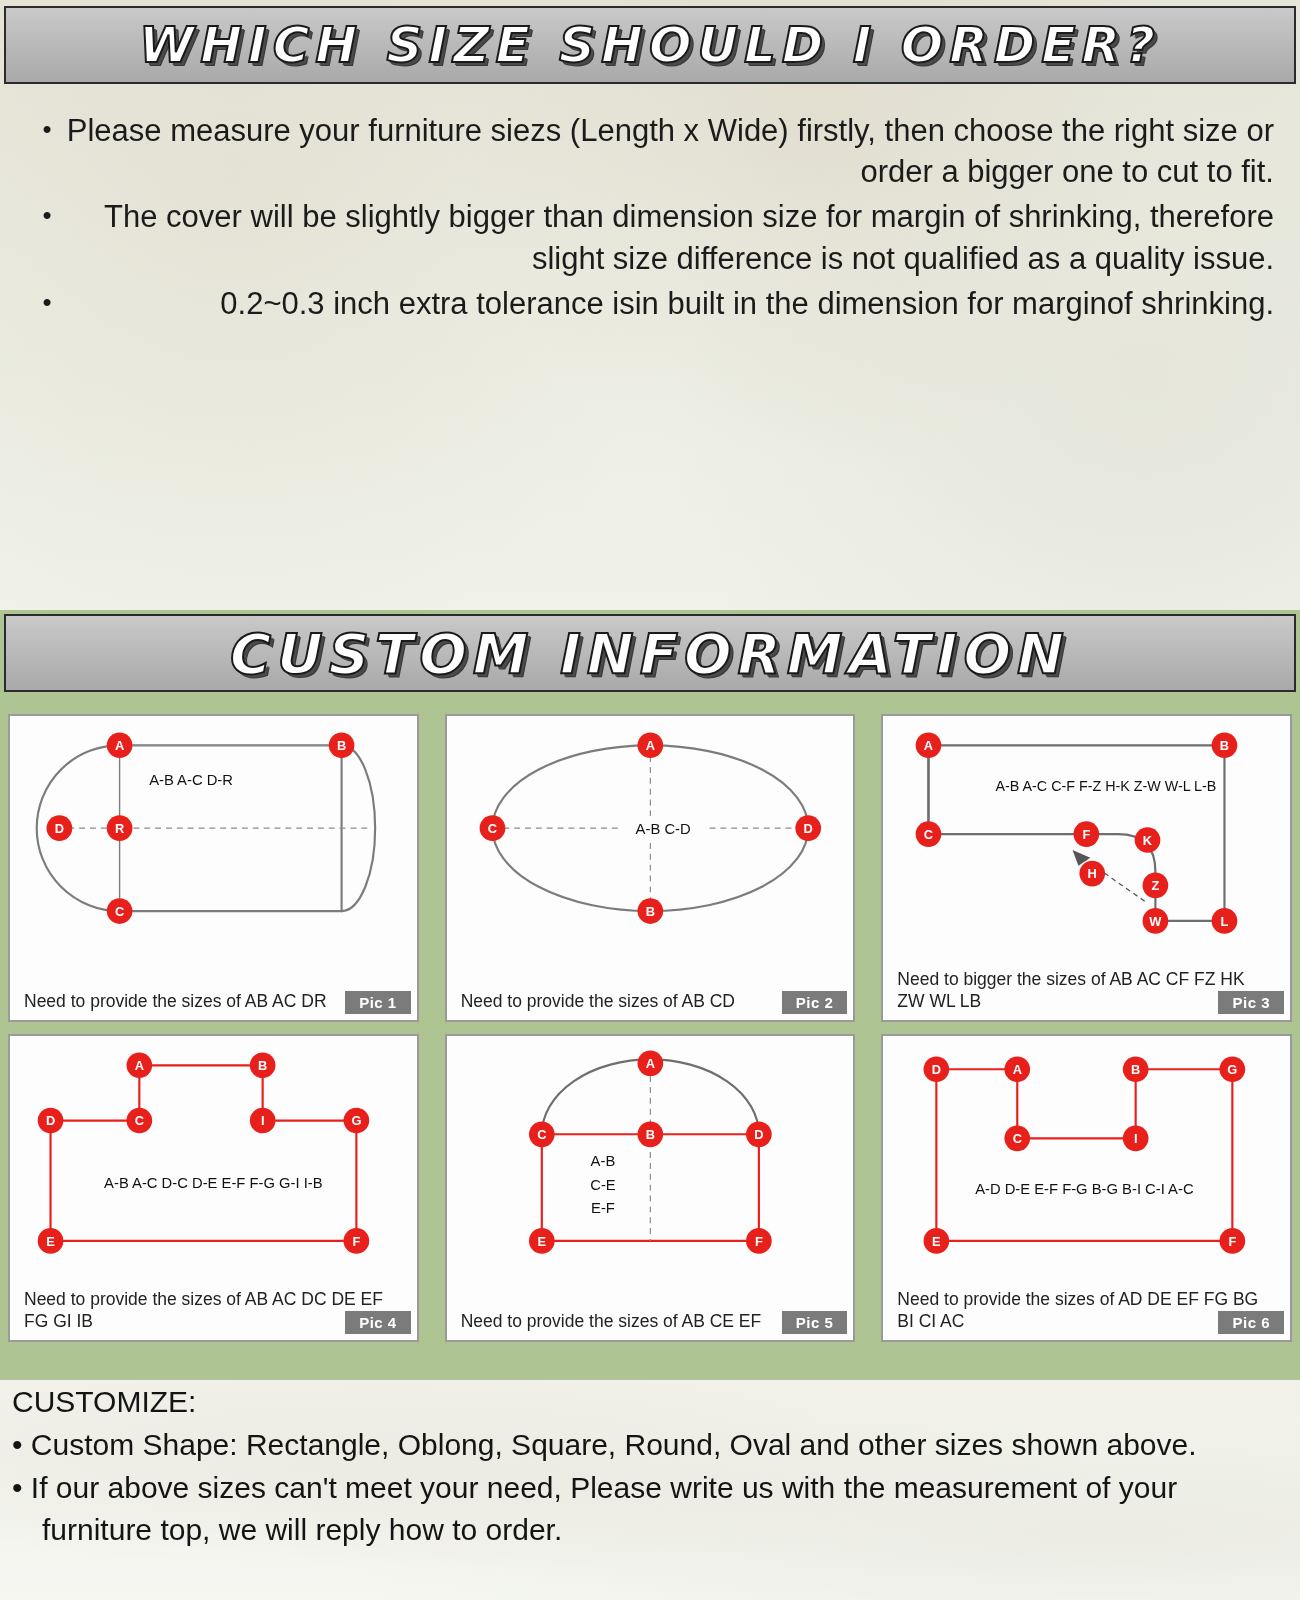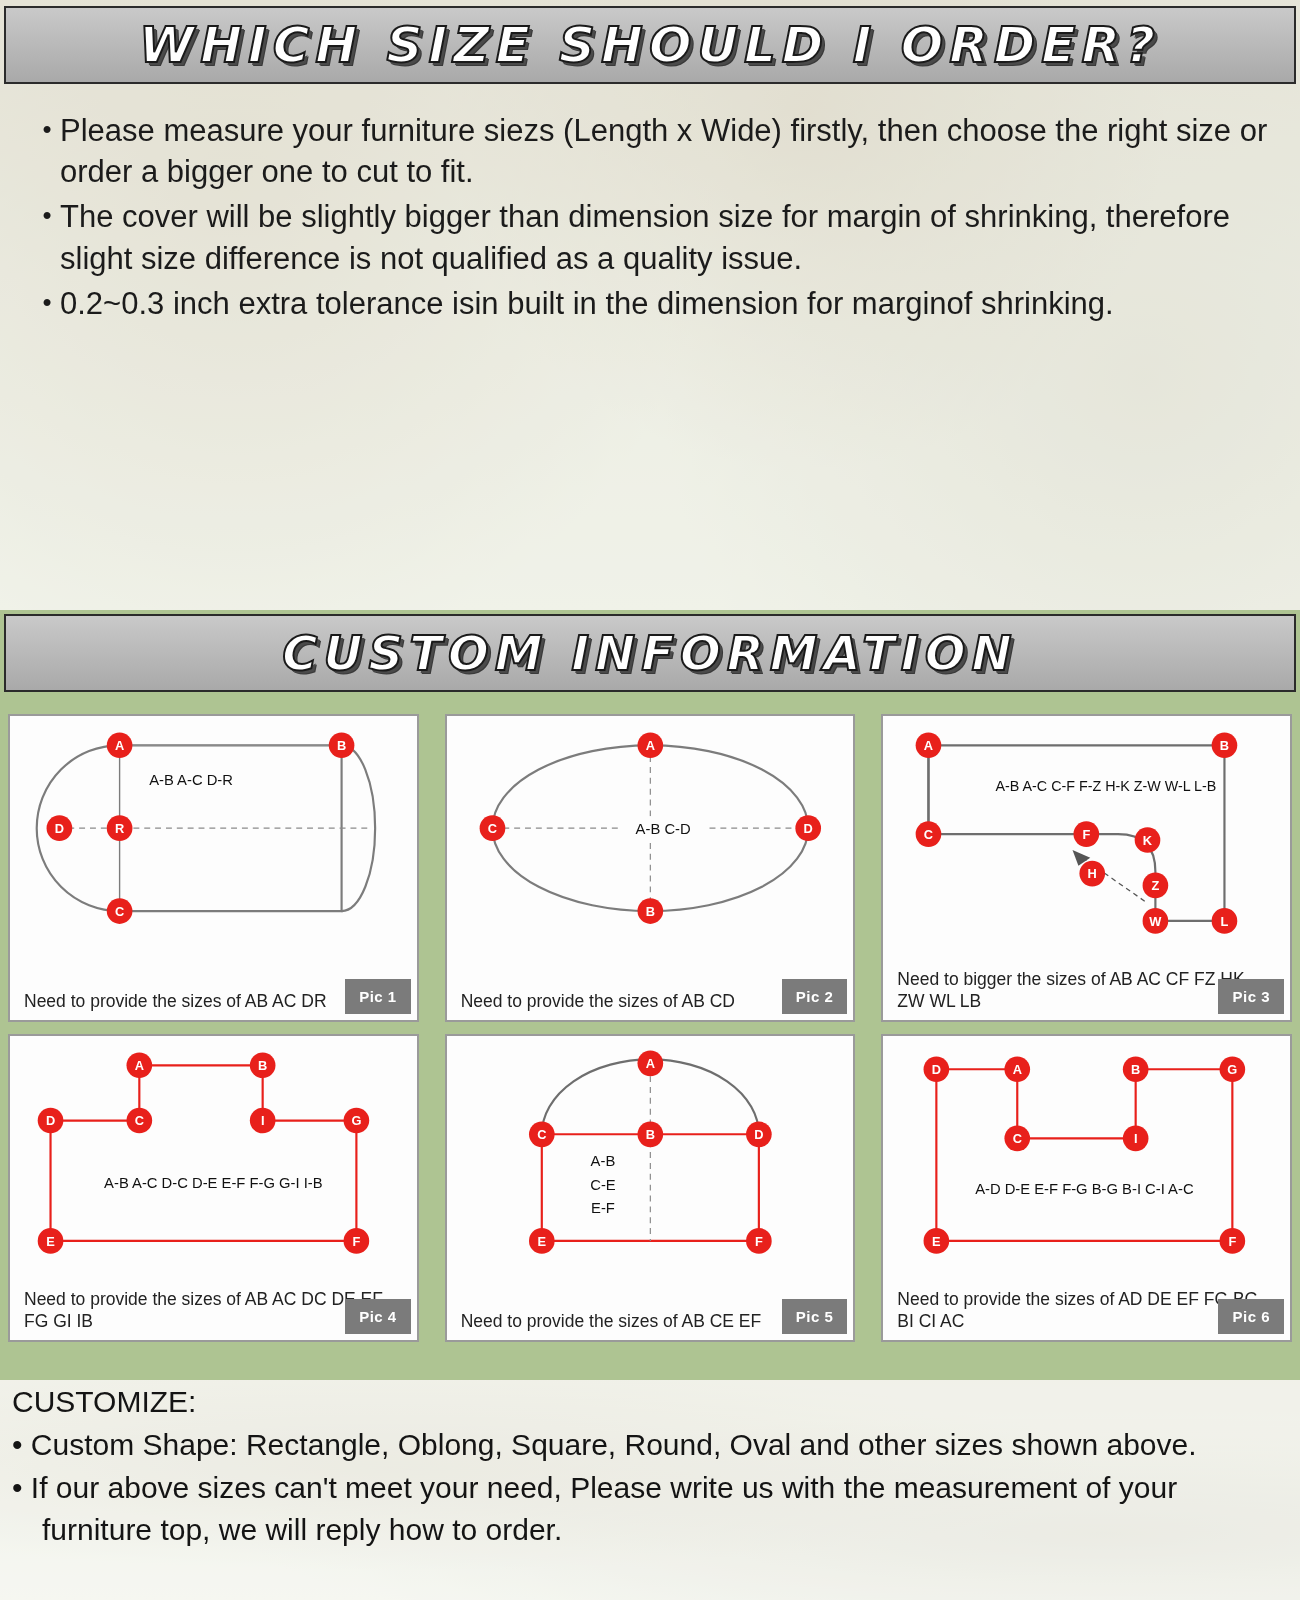--- a/index.html
+++ b/index.html
@@ -55,34 +55,34 @@
     color: #ffffff;
     -webkit-text-stroke: 2px #1a1a1a;
     text-shadow:
        3px 3px 0 #4a4a4a,
        4px 4px 0 #3a3a3a;
     white-space: nowrap;
   }
   #banner-1 { top: 6px; height: 78px; }
   #banner-1 .banner-text { font-size: 50px; }
   #banner-2 { top: 614px; height: 78px; }
-  #banner-2 .banner-text { font-size: 48px; }
+  #banner-2 .banner-text { font-size: 56px; }
 
   
   .intro {
     position: absolute; left: 34px; top: 110px; width: 1240px;
     font-size: 31px; line-height: 1.33; color: #1b1b1b;
   }
   .intro .bullet {
     display: flex; margin-bottom: 4px;
   }
   .intro .dot {
     width: 26px; flex: 0 0 26px; text-align: center; font-size: 26px; line-height: 1.5;
   }
-  .intro .btext { flex: 1; }
+  .intro .btext { flex: 1; text-align: right; }
 
   
   .grid {
     position: absolute; left: 8px; top: 714px;
     width: 1284px;
     display: grid;
     grid-template-columns: repeat(3, 1fr);
     grid-template-rows: repeat(2, 1fr);
     gap: 12px 26px;
   }
@@ -102,21 +102,21 @@
   .figure svg { display: block; width: 100%; height: 100%; }
   .caption {
     position: absolute;
     left: 14px; right: 14px; bottom: 8px;
     font-size: 17.5px; color: #222; line-height: 1.22;
   }
   .pic-tag {
     position: absolute; right: 6px; bottom: 6px;
     background: #7b7b7b; color: #fff;
     font-size: 15px; font-weight: bold;
-    padding: 9px 14px;
+    padding: 3px 14px;
     letter-spacing: 0.5px;
   }
 
   
   .customize {
     position: absolute; left: 12px; top: 1382px; width: 1272px;
     font-size: 30px; color: #141414; line-height: 1.36;
   }
   .customize .line { margin-bottom: 2px; }
   .customize .indent { padding-left: 30px; }

